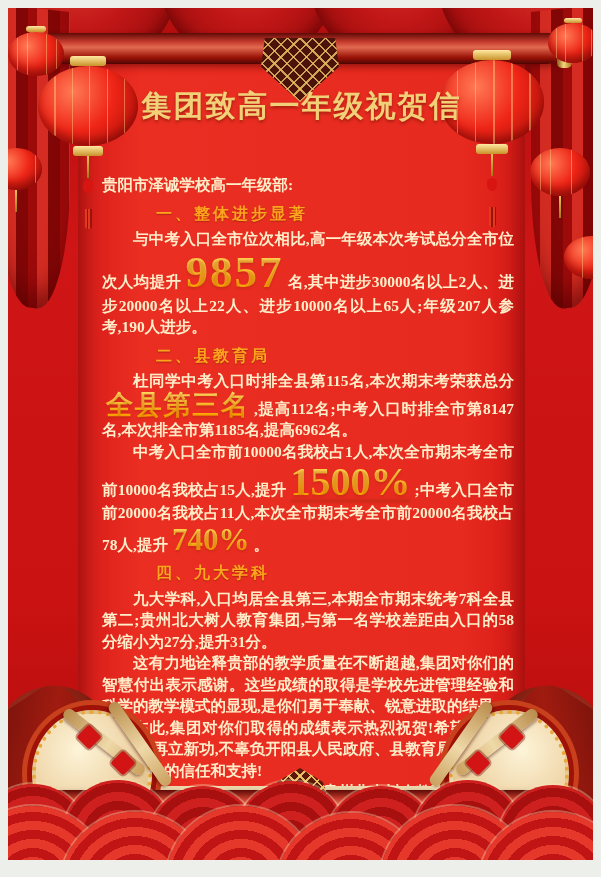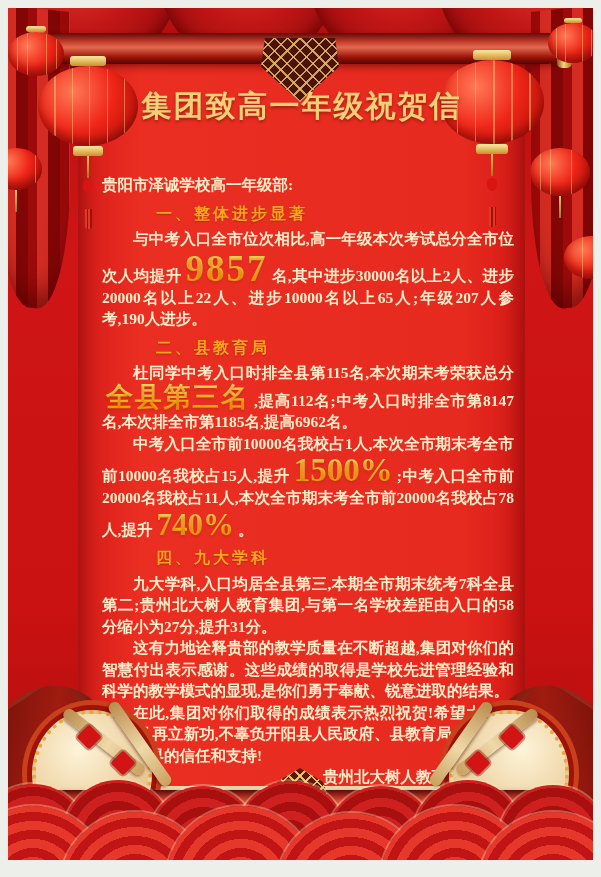--- a/index.html
+++ b/index.html
@@ -71,23 +71,23 @@
   #letter{left:94px;top:118px;width:412px;z-index:12;color:#ffeec9;
     font-size:15.5px;font-weight:bold;line-height:21.5px;text-align:justify;margin-top:48px;}
   #letter p{margin:0;text-indent:2em;}
   #letter p.noind{text-indent:0;}
   .sec-head{margin:7px 0 4px 54px;font-size:16px;font-weight:bold;
     letter-spacing:3px;color:#ffa41e;text-shadow:0 1px 1px rgba(120,30,0,.5);}
   .hl{font-weight:bold;line-height:1;padding:0 4px;white-space:nowrap;
     background:linear-gradient(180deg,#ffd95c 10%,#ffa800 85%);
     -webkit-background-clip:text;background-clip:text;color:transparent;
     text-shadow:0 2px 2px rgba(140,40,0,.25);}
-  .hl.n1{font-size:37px;letter-spacing:2px;}
+  .hl.n1{font-size:45px;letter-spacing:2px;}
   .hl.n2{font-size:27px;letter-spacing:1px;}
-  .hl.n3{font-size:33px;}
+  .hl.n3{font-size:40px;text-decoration:underline;}
   .hl.n4{font-size:31px;}
   .sign{text-align:right;padding-right:36px;margin-top:3px;}
   .dateline{text-align:right;padding-right:146px;letter-spacing:2px;}
 
   
   #glow{left:58px;top:778px;width:470px;height:75px;z-index:14;
     background:
       radial-gradient(circle at 22% 45%,#f7ebc9 0 14%,transparent 15%),
       radial-gradient(circle at 48% 70%,#f2e1b4 0 16%,transparent 17%),
       radial-gradient(circle at 72% 40%,#f7ebc9 0 13%,transparent 14%),

